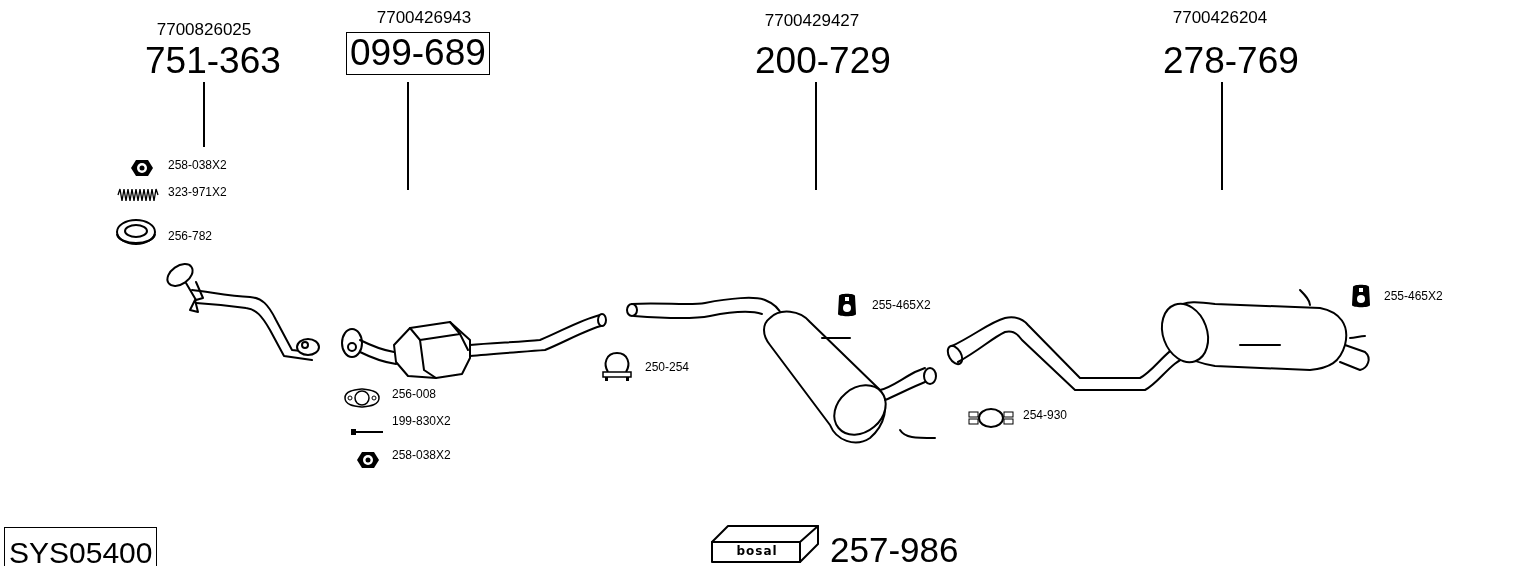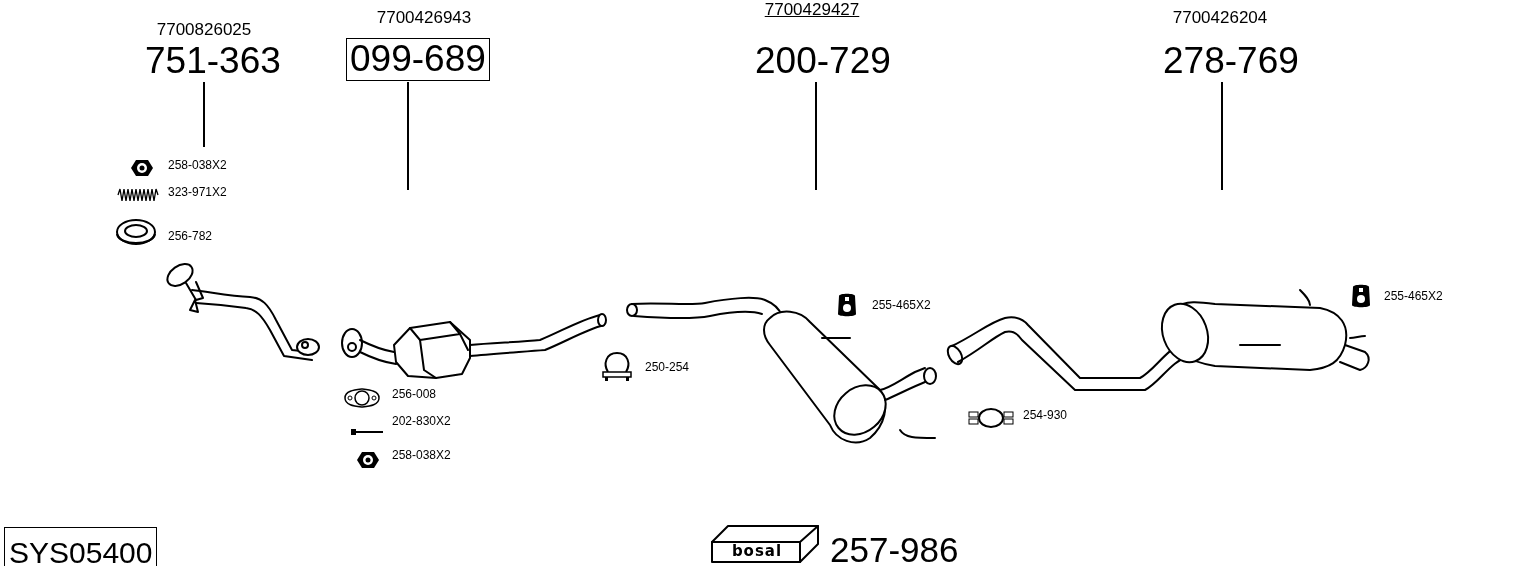--- a/index.html
+++ b/index.html
@@ -80,25 +80,25 @@
   <g stroke="#000" stroke-width="2">
     <line x1="204" y1="82" x2="204" y2="147"></line>
     <line x1="408" y1="82" x2="408" y2="190"></line>
     <line x1="816" y1="82" x2="816" y2="190"></line>
     <line x1="1222" y1="82" x2="1222" y2="190"></line>
   </g>
 </svg>
 
 <div class="abs oem" style="left:104px; top:8px;margin-top:12px;">7700826025</div>
 <div class="abs oem" style="left:324px; top:8px;">7700426943</div>
-<div class="abs oem" style="left:712px; top:0;text-decoration:underline;">7700429427</div>
+<div class="abs oem" style="left:712px; top:11px;">7700429427</div>
 <div class="abs oem" style="left:1120px; top:8px;">7700426204</div>
 
 <div class="abs part" style="left:133px; top:42px;">751-363</div>
-<div class="abs part boxed" style="left:334px; top:38px;">099-689</div>
+<div class="abs part boxed" style="left:334px; top:32px;">099-689</div>
 <div class="abs part" style="left:743px; top:42px;">200-729</div>
 <div class="abs part" style="left:1151px; top:42px;">278-769</div>
 
 <svg class="icon" style="left:130px; top:158px;" width="24" height="20">
   <path d="M6 2 L18 2 L23 10 L18 18 L6 18 L1 10 Z" fill="#000"></path>
   <circle cx="12" cy="10" r="5" fill="#fff"></circle>
     <circle cx="12" cy="10" r="2.5" fill="#000"></circle>
 </svg>
 <div class="abs acc" style="left:168px; top:159px;">258-038X2</div>
 
@@ -119,21 +119,21 @@
   <circle cx="20" cy="11" r="7" fill="#fff" stroke="#000" stroke-width="1.5"></circle>
   <circle cx="8" cy="11" r="2" fill="none" stroke="#000"></circle>
     <circle cx="32" cy="11" r="2" fill="none" stroke="#000"></circle>
 </svg>
 <div class="abs acc" style="left:392px; top:388px;">256-008</div>
 
 <svg class="icon" style="left:350px; top:428px;" width="34" height="8">
   <rect x="1" y="1" width="5" height="6" fill="#000"></rect>
     <rect x="6" y="3" width="27" height="2" fill="#000"></rect>
 </svg>
-<div class="abs acc" style="left:392px; top:415px;">202-830X2</div>
+<div class="abs acc" style="left:392px; top:415px;">199-830X2</div>
 
 <svg class="icon" style="left:356px; top:450px;" width="24" height="20">
   <path d="M6 2 L18 2 L23 10 L18 18 L6 18 L1 10 Z" fill="#000"></path>
   <circle cx="12" cy="10" r="5" fill="#fff"></circle>
     <circle cx="12" cy="10" r="2.5" fill="#000"></circle>
 </svg>
 <div class="abs acc" style="left:392px; top:449px;">258-038X2</div>
 
 <svg class="icon" style="left:600px; top:350px;" width="34" height="32">
   <path d="M8 22 C3 14 6 3 17 3 C28 3 31 14 26 22" fill="none" stroke="#000" stroke-width="2"></path>
@@ -161,14 +161,14 @@
 
 <svg class="icon" style="left:1350px; top:283px;" width="22" height="26">
   <path d="M3 4 C3 1 19 1 19 4 L20 22 C20 25 2 25 2 22 Z" fill="#000"></path>
   <circle cx="11" cy="16" r="4" fill="#fff"></circle>
     <rect x="9" y="5" width="4" height="4" fill="#fff"></rect>
 </svg>
 <div class="abs acc" style="left:1384px; top:290px;">255-465X2</div>
 
 <div class="abs sys" style="left:4px; top:527px;">SYS05400</div>
 
-<div class="abs" style="left:716px; top:542px; width:82px; height:18px; font-family:'DejaVu Sans', sans-serif; font-weight:bold; font-size:15px; letter-spacing:1px; text-align:center; line-height:18px;">bosal</div>
+<div class="abs" style="left:716px; top:542px; width:82px; height:18px; font-family:'DejaVu Sans', sans-serif; font-weight:bold; font-size:12px; letter-spacing:1px; text-align:center; line-height:18px;">bosal</div>
 <div class="abs kit" style="left:830px; top:532px;">257-986</div>
 
 </body></html>

